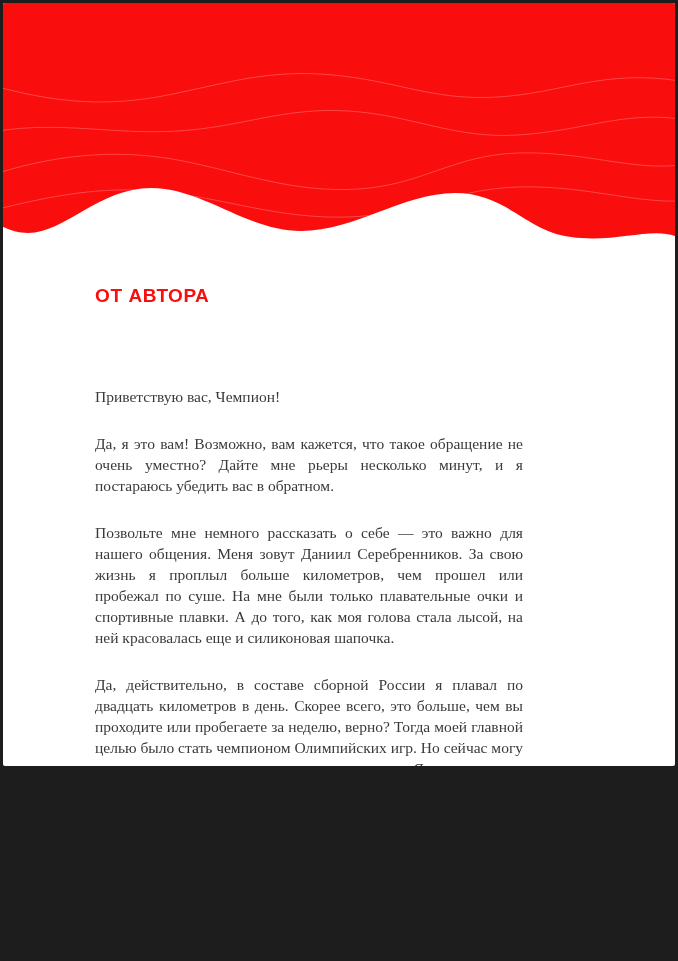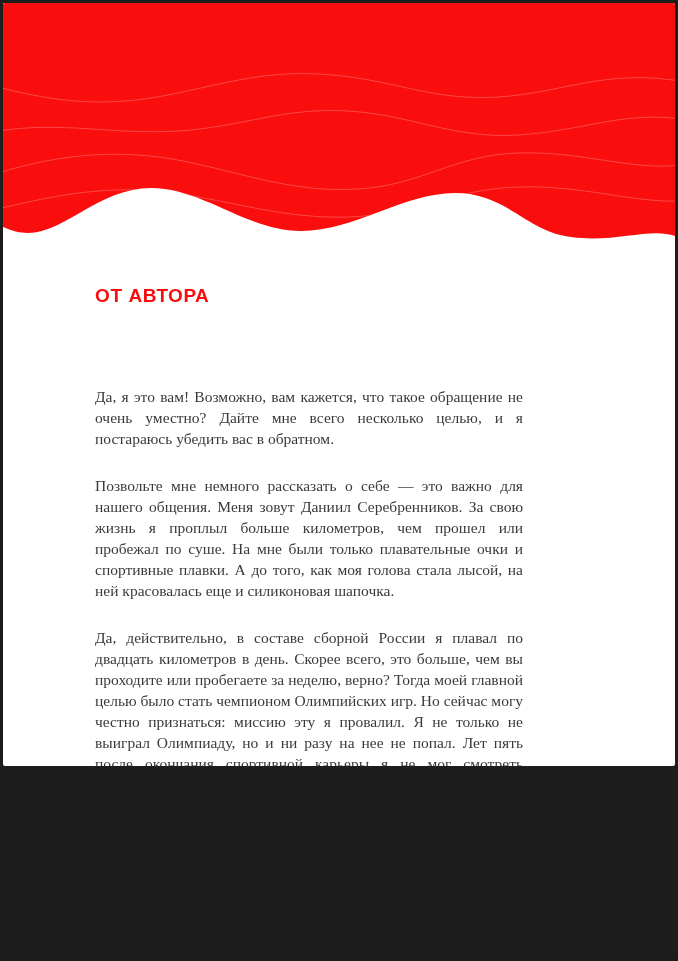--- a/index.html
+++ b/index.html
@@ -67,21 +67,22 @@
         <path d="M-5,84 C55,100 105,104 165,92 C225,80 265,66 330,72 C395,78 430,98 495,94 C560,90 600,66 677,78"></path>
         <path d="M-5,128 C60,118 110,132 175,128 C240,124 280,104 345,108 C410,112 450,136 515,132 C580,128 620,108 677,116"></path>
         <path d="M-5,170 C60,150 120,146 180,158 C240,170 290,190 355,186 C420,182 450,152 515,150 C580,148 630,168 677,162"></path>
         <path d="M-5,206 C60,190 110,182 170,190 C230,198 280,216 345,214 C410,212 450,186 515,184 C580,182 630,200 677,198"></path>
       </g>
     </svg>
 
     <div class="chapter-title" style="color:#f90d0d;">ОТ АВТОРА</div>
 
     <div class="body-text">
-      <p>Да, я это вам! Возможно, вам кажется, что такое обраще­ние не очень уместно? Дайте мне всего несколько целью, и я постараюсь убедить вас в обратном.</p>
+      <p class="first">Приветствую вас, Чемпион!</p>
+      <p>Да, я это вам! Возможно, вам кажется, что такое обраще­ние не очень уместно? Дайте мне рьеры несколько минут, и я постараюсь убедить вас в обратном.</p>
       <p>Позвольте мне немного рассказать о себе — это важно для нашего общения. Меня зовут Даниил Серебренников. За свою жизнь я проплыл больше километров, чем прошел или пробежал по суше. На мне были только плавательные очки и спортивные плавки. А до того, как моя голова стала лысой, на ней красовалась еще и силиконовая шапочка.</p>
       <p>Да, действительно, в составе сборной России я плавал по двадцать километров в день. Скорее всего, это больше, чем вы проходите или пробегаете за неделю, верно? Тогда моей главной целью было стать чемпионом Олимпийских игр. Но сейчас могу честно признаться: миссию эту я про­валил. Я не только не выиграл Олимпиаду, но и ни разу на нее не попал. Лет пять после окончания спортивной ка­рьеры я не мог смотреть Олимпиаду — это вгоняло меня в депрессию и вызывало болезненные мысли о неполно­ценно прожитом времени.</p>
     </div>
 
     <div class="side-label">От автора</div>
 
     <svg class="waves-icon" viewBox="0 0 33 16">
       <g fill="none" stroke="#f90d0d" stroke-width="1.7" stroke-linecap="round">
         <path d="M1,3.2 q4,-3.4 8,0 t8,0 t8,0 t7,0"></path>
         <path d="M1,8.2 q4,-3.4 8,0 t8,0 t8,0 t7,0"></path>

